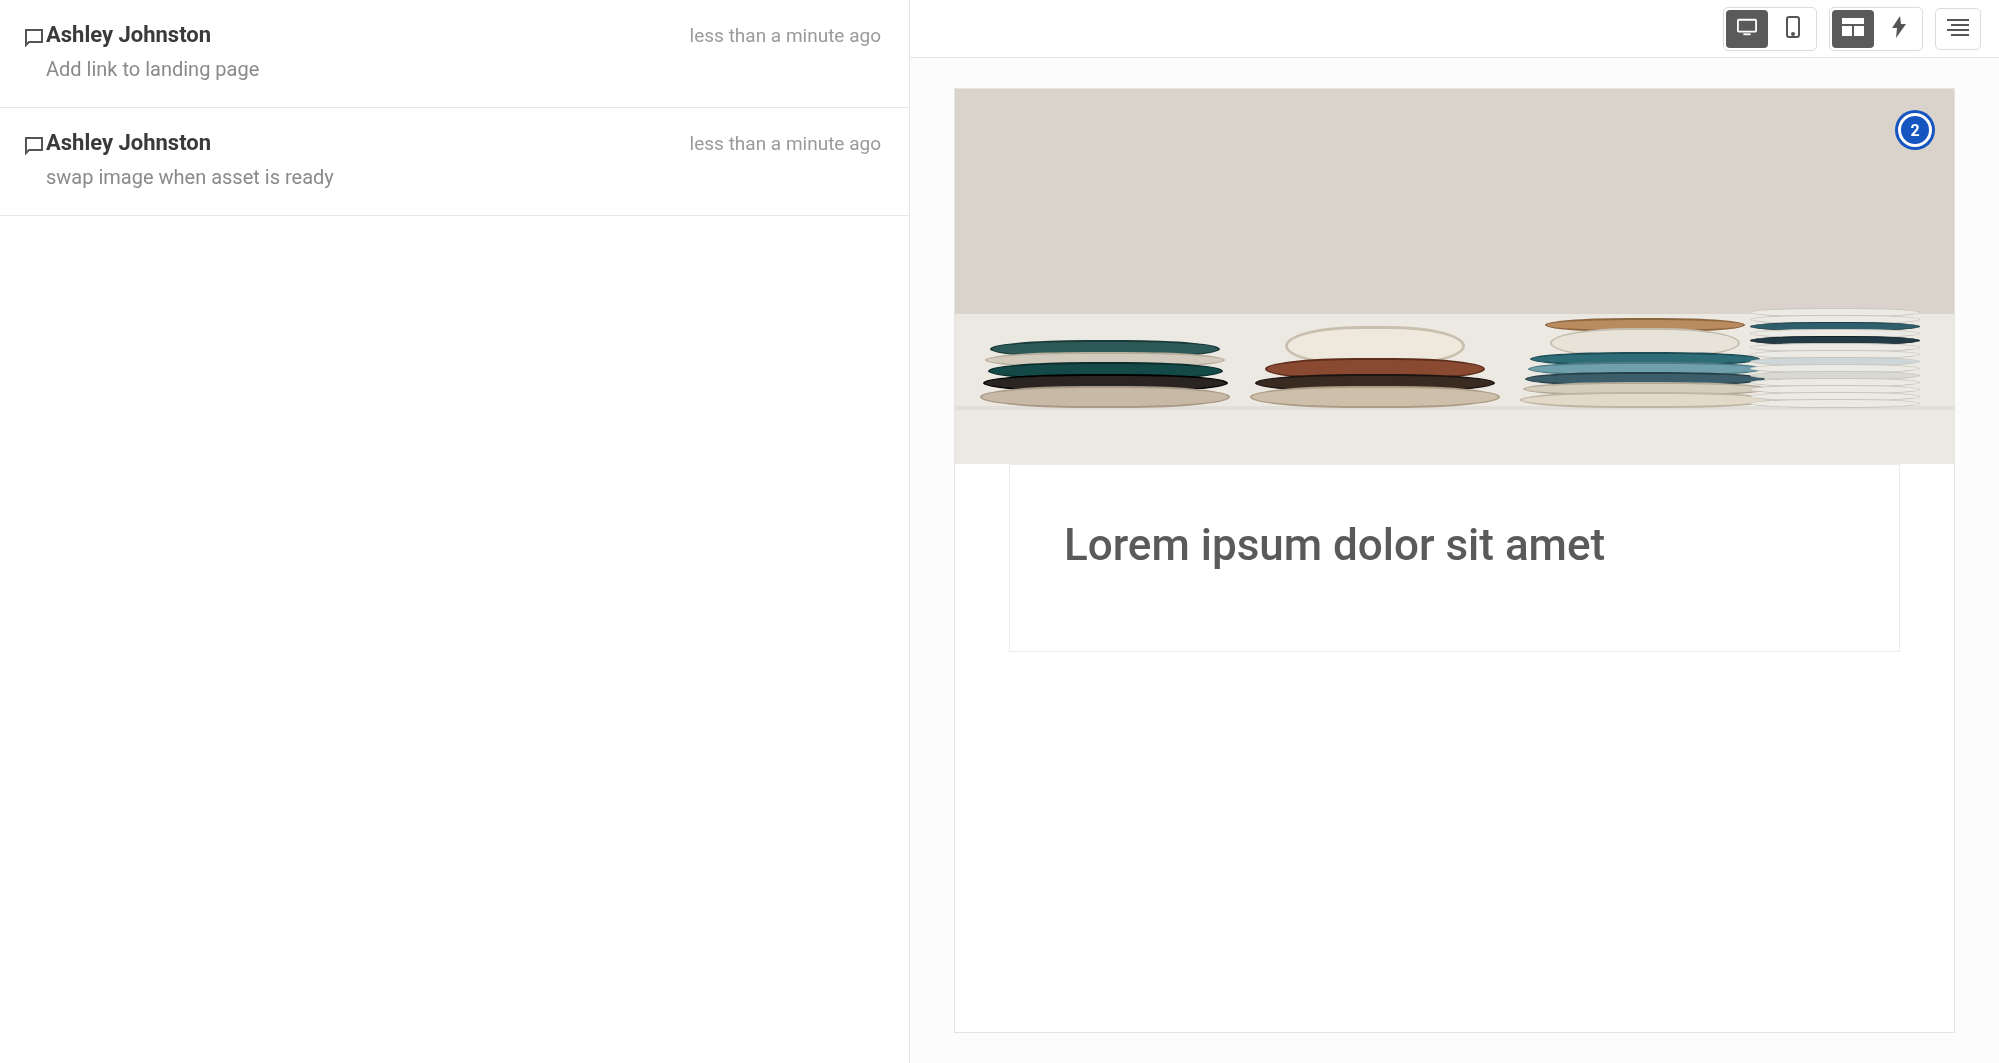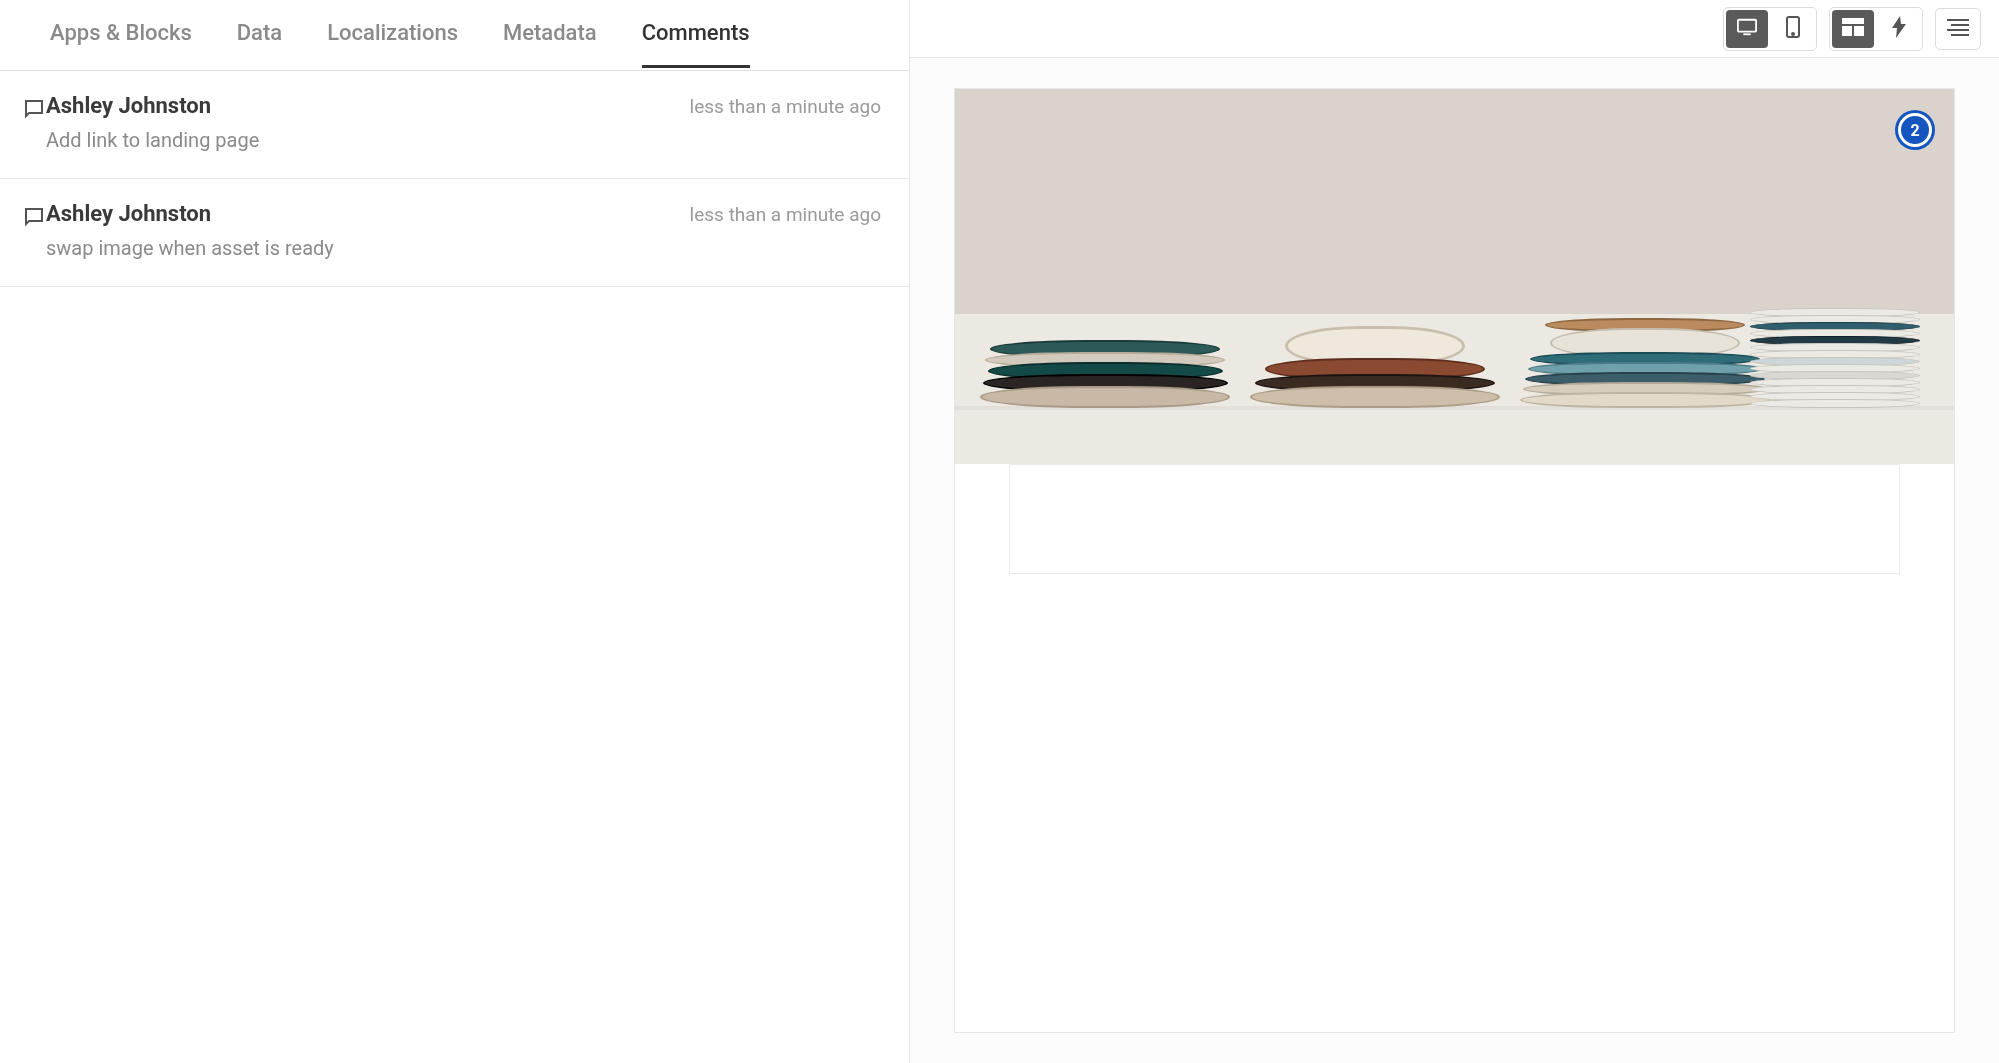--- a/index.html
+++ b/index.html
@@ -91,27 +91,20 @@
 .arrow { font-size: 22px; }
 .pin-btn { position: static; }
 
 </style>
 </head>
 <body>
 
 <div class="app">
 
   <div class="left-panel">
-    <div class="tabs">
-      <div class="tab">Apps &amp; Blocks</div>
-      <div class="tab">Data</div>
-      <div class="tab">Localizations</div>
-      <div class="tab">Metadata</div>
-      <div class="tab active">Comments</div>
-    </div>
 
     <div class="comments-list">
 
       <div class="comment">
         <span class="comment-icon">
           <svg width="24" height="24" viewBox="0 0 24 24" fill="none" stroke="currentColor" stroke-width="2">
               <path d="M4 4h16v12H7l-3 3V4z"></path>
             </svg>
         </span>
         <div class="comment-body">
@@ -237,19 +230,20 @@
                 <div class="plate"></div>
                 <div class="plate"></div>
                 <div class="plate"></div>
                 <div class="plate"></div>
               </div>
           </div>
           <div class="pin pin-hero">2</div>
         </div>
 
         <div class="content-card">
+          <h1 class="headline">Lorem ipsum dolor sit amet</h1>
         </div>
 
       </div>
     </div>
 
   </div>
 </div>
 
 </body></html>

